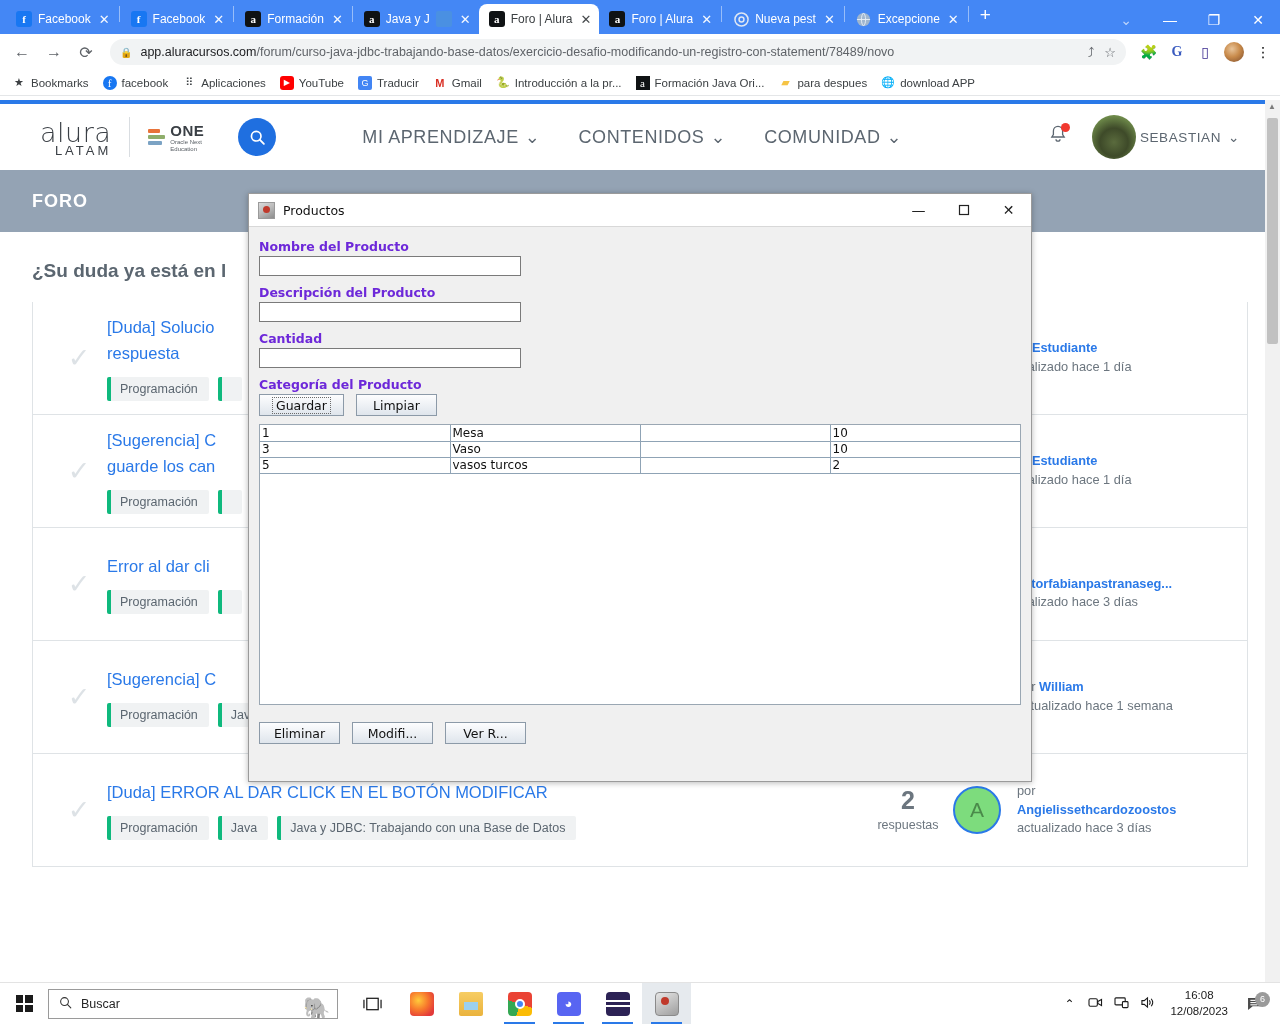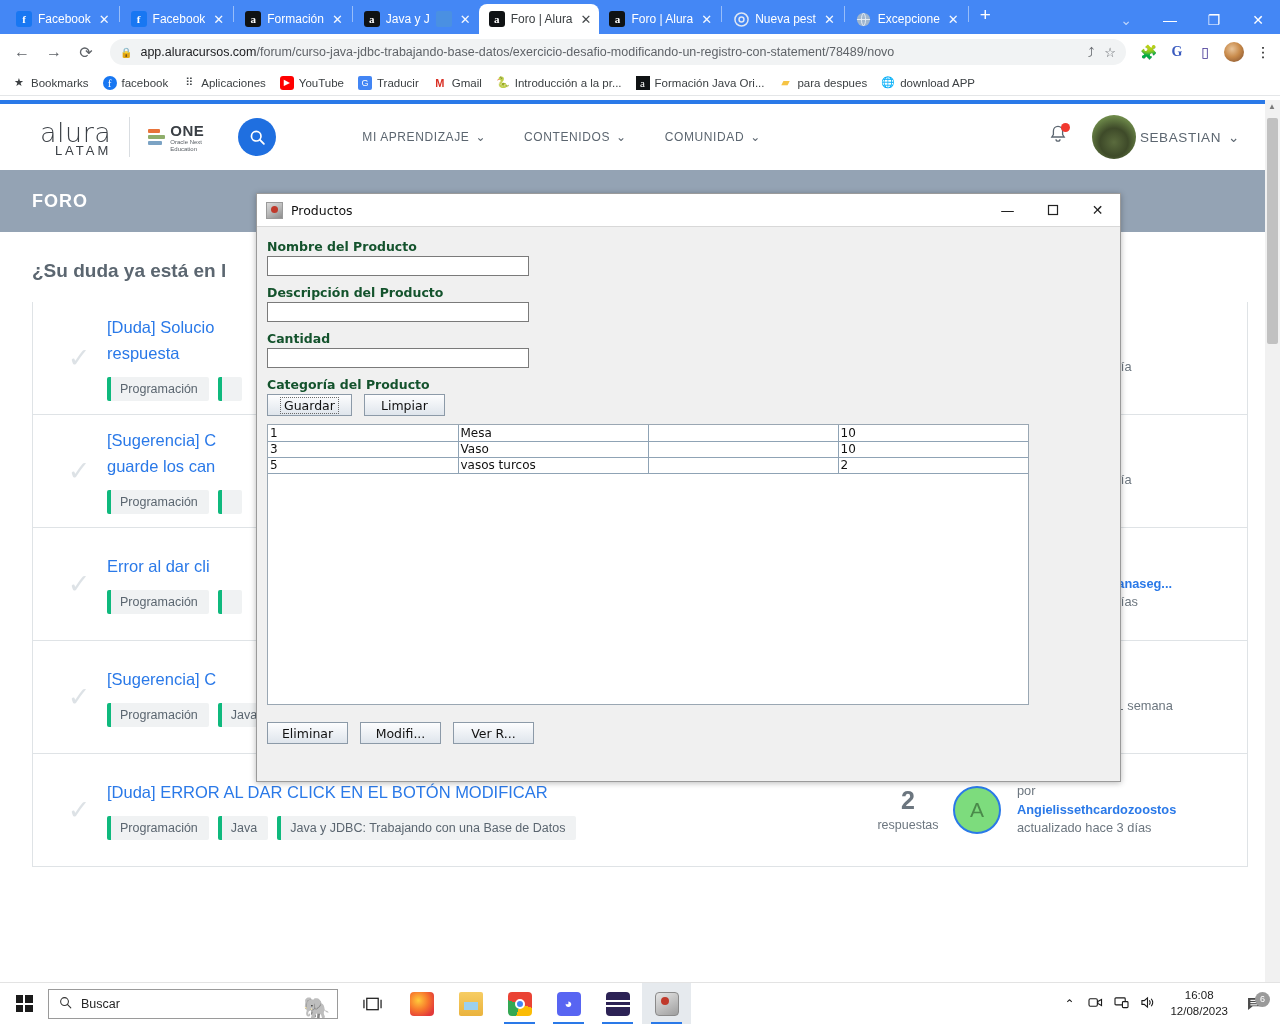--- a/index.html
+++ b/index.html
@@ -71,21 +71,21 @@
   .logo .latam { font-size:13px; letter-spacing:3px; color:#3a3f45; text-align:right; margin-top:-5px;}
   .vsep { width:1px; height:40px; background:#d9dde1; margin:0 18px; }
   .one-logo { display:flex; align-items:center; gap:5px; }
   .one-bars { display:flex; flex-direction:column; gap:2px;}
   .one-bars i { display:block; height:4px; border-radius:1px;}
   .one-text .one-t { font-weight:bold; font-size:15px; color:#3a3f45; letter-spacing:.5px;}
   .one-text .one-s { font-size:6px; color:#5a6066; line-height:1.15;}
   .search-circle { width:38px;height:38px;border-radius:50%;background:#1f6fe0;color:#fff;
      display:flex;align-items:center;justify-content:center; margin-left:34px; font-size:17px;}
   .navmenu { display:flex; align-items:center; gap:38px; margin-left:86px; }
-  .navmenu .nav-item { font-size:12px; letter-spacing:.6px; color:#5c6670; display:flex; align-items:flex-end; gap:6px;}
+  .navmenu .nav-item { font-size:18px; letter-spacing:.6px; color:#5c6670; display:flex; align-items:flex-end; gap:6px;}
   .headright { margin-left:auto; display:flex; align-items:center; gap:24px;}
   .bell { position:relative; font-size:20px; color:#5c6670;}
   .bell .dot { position:absolute; top:-1px; right:-2px; width:9px;height:9px;border-radius:50%;background:#f1382f;}
   .userbox { display:flex; align-items:center; gap:4px;}
   .user-av { width:44px;height:44px;border-radius:50%;
      background: radial-gradient(circle at 50% 62%, #5a6b3d 0%, #3e4a29 40%, #6e8a4a 75%, #8aa05c 100%); }
   .username { font-size:13.5px; letter-spacing:.6px; color:#5c6670; display:flex; align-items:center; gap:7px;}
 
   .foro-band { height:62px; background:#94a3b4; display:flex; align-items:center; padding:0 32px;}
   .foro-band .ft { color:#fff; font-size:18px; font-weight:bold; letter-spacing:1px;}
@@ -108,38 +108,38 @@
              display:flex;align-items:center;justify-content:center; font-size:21px; }
   .card-meta { width:212px; flex:0 0 212px; font-size:12.8px; color:#6c767f; line-height:1.45;}
   .card-meta .who { color:#2a79e8; font-weight:bold; }
 
   .page-scroll { position:absolute; right:0; top:100px; width:15px; height:882px; background:#f1f1f1;}
   .page-scroll .thumb { position:absolute; top:18px; left:2px; width:11px; height:226px; background:#c1c1c1; border-radius:2px;}
   .page-scroll .uparrow { position:absolute; top:2px; left:3px; font-size:8px; color:#7b7b7b;}
 
   
   #swing {
-    position:absolute; left:256px; top:193px; width:865px; height:589px;
+    position:absolute; left:248px; top:193px; width:784px; height:589px;
     background:#f0f0f0; border:1px solid #9a9a9a;
     box-shadow: 0 1px 6px rgba(0,0,0,.28);
     font-family:"DejaVu Sans", sans-serif;
   }
   .sw-title { height:33px; background:#fff; display:flex; align-items:center; padding-left:9px;
               border-bottom:1px solid #d8d8d8;}
   .sw-ico { width:17px;height:17px; margin-right:8px;
             background: linear-gradient(150deg,#dadada 0%, #b9b9b9 50%, #8d8d8d 100%);
             border:1px solid #9a9a9a; position:relative; }
   .sw-ico:after { content:""; position:absolute; left:4px; top:3px; width:7px;height:7px;border-radius:50%;
             background:#c0392b;}
   .sw-title .t { font-size:12.5px; color:#111; }
   .sw-wc { margin-left:auto; display:flex; }
   .sw-wc span { width:45px; height:32px; display:flex; align-items:center; justify-content:center;
                 font-size:14px; color:#222; }
   .sw-body { padding:12px 10px 0 10px; }
-  .sw-lbl { font-size:12.5px; font-weight:bold; color:#14532d; margin-bottom:2px; }
+  .sw-lbl { font-size:12.5px; font-weight:bold; color:#6d28d9; margin-bottom:2px; }
   .sw-field { width:262px; height:20px; background:#fff; border:1px solid #7a7a7a; margin-bottom:9px; }
   .sw-combo { width:262px; height:21px; background:#f4f7fb; border:1px solid #7a7a7a;
               display:flex; align-items:center; margin-bottom:13px; }
   .sw-combo .val { flex:1; font-size:12.5px; color:#111; padding-left:4px; }
   .sw-combo .arrowbtn { width:23px; height:19px; margin:0 1px 0 0;
       background:linear-gradient(#fbfcfe,#dfe6ee); border:1px solid #8c9aa8;
       display:flex; align-items:center; justify-content:center; font-size:9px; color:#111;}
   .sw-btnrow { display:flex; gap:12px; margin-bottom:8px; }
   .sw-btn { min-width:81px; height:22px; padding:0 12px;
             background:linear-gradient(#fdfdfe,#dfe5ec); border:1px solid #8c9aa8;

